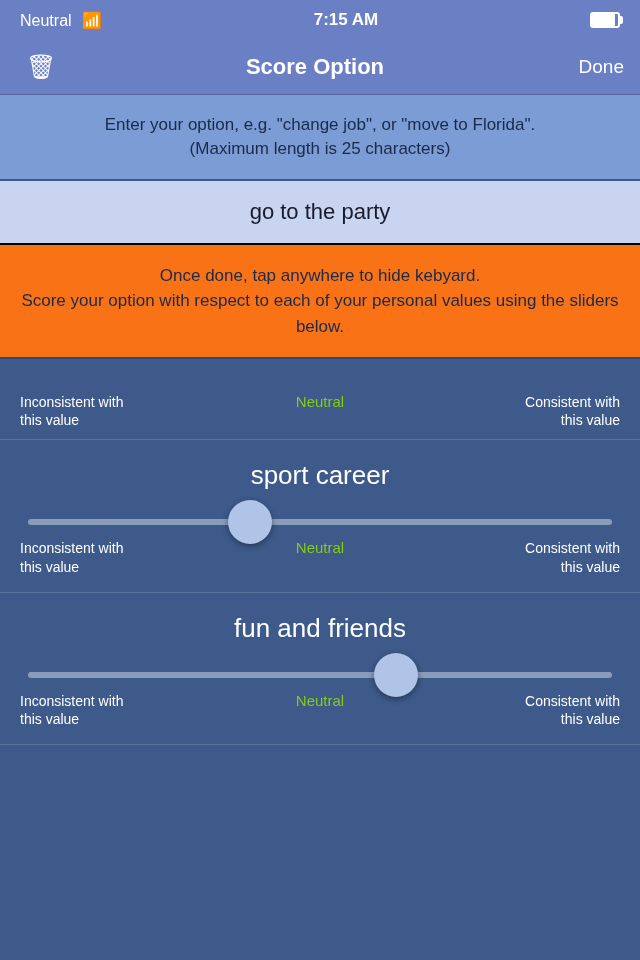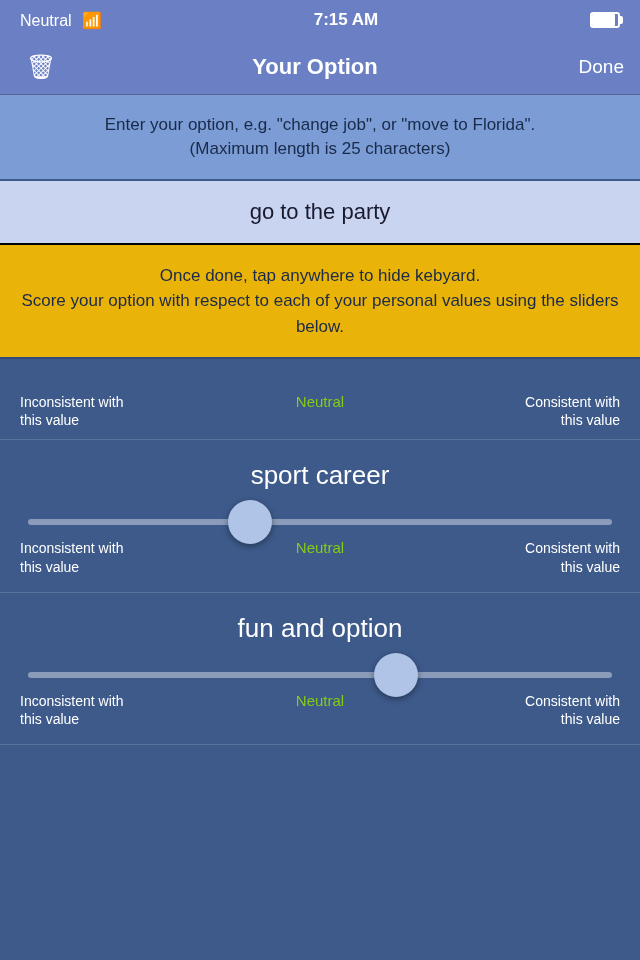--- a/index.html
+++ b/index.html
@@ -123,21 +123,21 @@
       border-bottom: 2px solid #000000;
     }
     .option-text {
       color: #1a1a2e;
       font-size: 22px;
       font-weight: 400;
     }
 
     
     .instructions-box {
-      background: #eab308;
+      background: #f97316;
       padding: 18px 20px;
       border-bottom: 2px solid #2d4a7a;
     }
     .instructions-text {
       color: #1a2a4a;
       font-size: 17px;
       text-align: center;
       line-height: 1.5;
     }
 
@@ -236,21 +236,21 @@
     <div class="battery-icon">
       <div class="battery-fill"></div>
     </div>
   </div>
 </div>
 
 <div class="nav-bar">
   <div class="nav-left">
     <span class="trash-icon">🗑</span>
   </div>
-  <div class="nav-title">Your Option</div>
+  <div class="nav-title">Score Option</div>
   <div class="nav-right">
     <button class="done-btn">Done</button>
   </div>
 </div>
 
 <div class="info-box">
   <div class="info-box-text">
     Enter your option, e.g. "change job", or "move to Florida".<br>
     (Maximum length is 25 characters)
   </div>
@@ -283,21 +283,21 @@
     </div>
   </div>
   <div class="labels-row">
     <div class="label-left">Inconsistent with this value</div>
     <div class="label-center">Neutral</div>
     <div class="label-right">Consistent with this value</div>
   </div>
 </div>
 
 <div class="value-section">
-  <div class="value-title">fun and option</div>
+  <div class="value-title">fun and friends</div>
   <div class="slider-container">
     <div class="slider-track slider-3">
       <div class="slider-thumb" style="left: calc(63% - 22px);"></div>
     </div>
   </div>
   <div class="labels-row">
     <div class="label-left">Inconsistent with this value</div>
     <div class="label-center">Neutral</div>
     <div class="label-right">Consistent with this value</div>
   </div>

